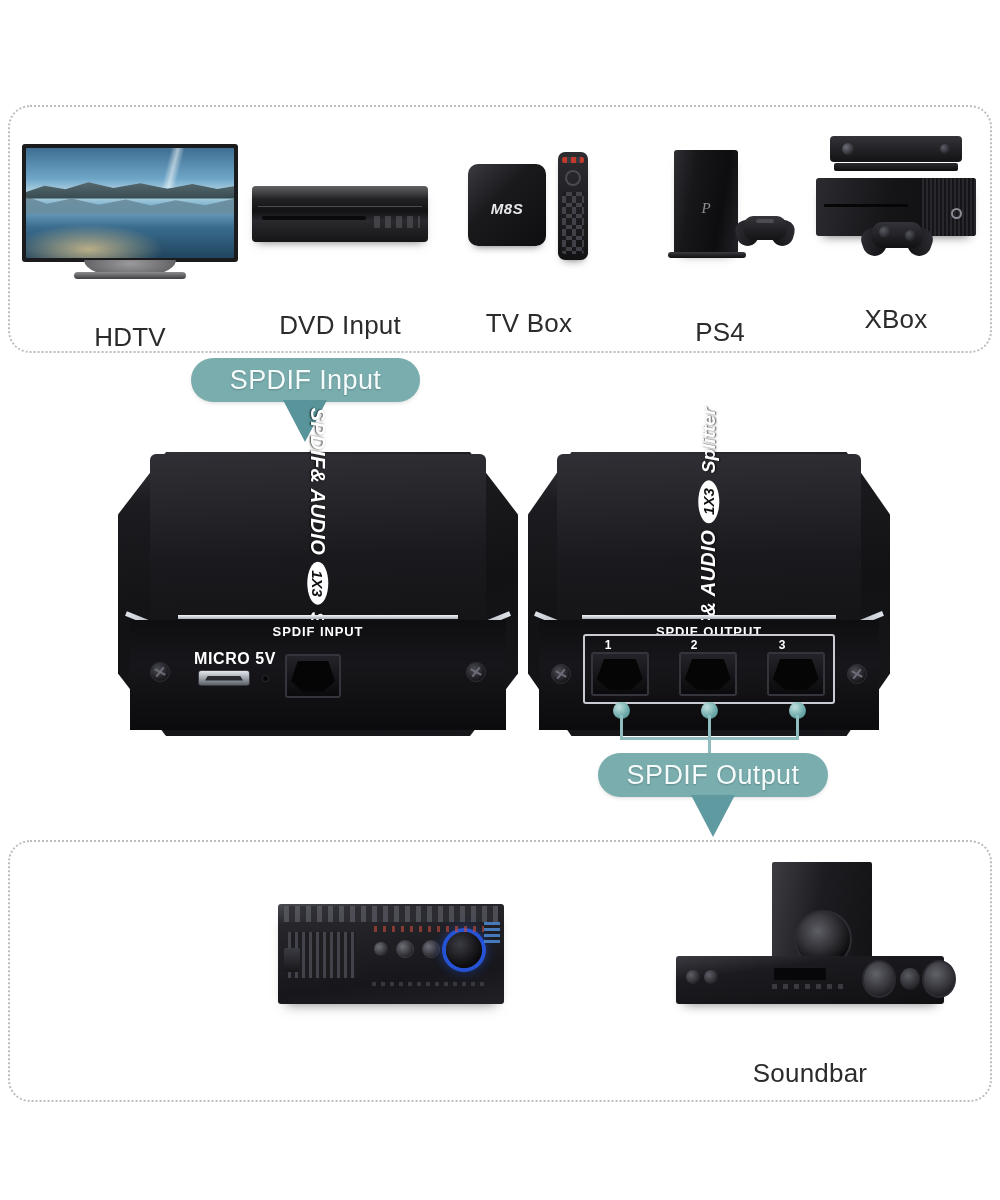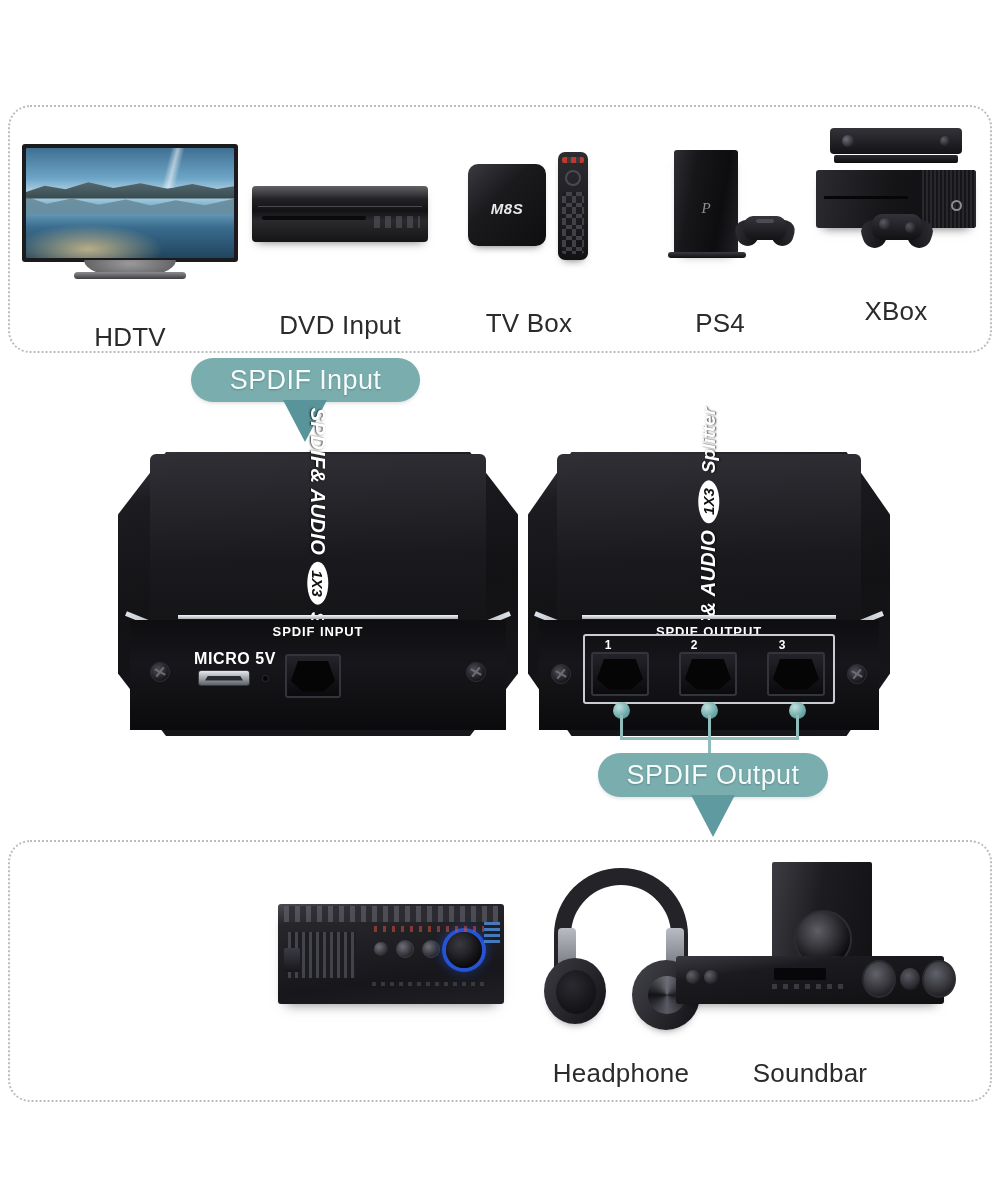--- a/index.html
+++ b/index.html
@@ -268,24 +268,24 @@
           <div class="logo">P</div>
         </div>
       <div class="ps4-stand"></div>
       <div class="pad4">
         <div class="gl"></div>
           <div class="gr"></div>
           <div class="body"></div>
           <div class="bar"></div>
       </div>
     </div>
-    <div class="caption" style="margin-top:30px;">PS4</div>
-  </div>
-
-  <div class="device" style="left:806px; top:124px; width:180px;">
+    <div class="caption" style="margin-top:39px;">PS4</div>
+  </div>
+
+  <div class="device" style="left:806px; top:132px; width:180px;">
     <div class="art" style="height:150px;">
       <div class="kinect">
           <div class="lens"></div>
           <div class="lens2"></div>
         </div>
       <div class="kinect-base"></div>
       <div class="xbone">
           <div class="mesh"></div>
           <div class="slot"></div>
           <div class="pwr"></div>
@@ -395,32 +395,20 @@
       <div class="abs" style="left:118px; top:48px; width:18px; height:18px; border-radius:50%; background:radial-gradient(circle at 35% 35%,#6e6e78,#0c0c0e); border:1px solid #3d3d45;"></div>
       <div class="abs" style="left:144px; top:48px; width:18px; height:18px; border-radius:50%; background:radial-gradient(circle at 35% 35%,#6e6e78,#0c0c0e); border:1px solid #3d3d45;"></div>
       <div class="abs" style="left:168px; top:40px; width:36px; height:36px; border-radius:50%; background:radial-gradient(circle at 38% 34%,#3a3a42,#0b0b0d 70%); box-shadow:0 0 0 4px rgba(40,90,235,.85), 0 0 12px 4px rgba(40,90,235,.45);"></div>
       <div class="abs" style="left:206px; top:30px; width:16px; height:24px; background:repeating-linear-gradient(#4f90e0 0 3px, transparent 3px 6px); opacity:.8;"></div>
       <div class="abs" style="left:6px; top:56px; width:16px; height:24px; background:linear-gradient(#3b3b43,#17171a); border-radius:2px;"></div>
       <div class="abs" style="left:96px; top:34px; width:110px; height:6px; background:repeating-linear-gradient(90deg,#c84a3a 0 3px, transparent 3px 9px); opacity:.6;"></div>
       <div class="abs" style="left:94px; top:90px; width:116px; height:4px; background:repeating-linear-gradient(90deg,#55555e 0 4px, transparent 4px 9px); opacity:.5;"></div>
     </div>
   </div>
 
-  <div class="device" style="left:540px; top:862px; width:162px;">
-    <div class="art" style="height:186px;">
-      <div class="abs" style="left:14px; top:6px; width:134px; height:118px; border:17px solid #232328; border-radius:70px 70px 16px 16px; border-bottom-color:transparent; box-sizing:border-box;"></div>
-      <div class="abs" style="left:18px; top:66px; width:18px; height:46px; background:linear-gradient(#b9bcc2,#6c7076); border-radius:4px;"></div>
-      <div class="abs" style="left:126px; top:66px; width:18px; height:46px; background:linear-gradient(#b9bcc2,#6c7076); border-radius:4px;"></div>
-      <div class="abs" style="left:4px; top:96px; width:62px; height:66px; border-radius:50%; background:linear-gradient(125deg,#3b3b42,#131316); box-shadow:0 6px 10px -7px rgba(0,0,0,.6);"></div>
-      <div class="abs" style="left:16px; top:108px; width:40px; height:44px; border-radius:50%; background:radial-gradient(circle at 40% 35%,#2a2a30,#0a0a0c);"></div>
-      <div class="abs" style="left:92px; top:98px; width:68px; height:70px; border-radius:50%; background:linear-gradient(125deg,#44444c,#121215); box-shadow:0 6px 10px -7px rgba(0,0,0,.6);"></div>
-      <div class="abs" style="left:108px; top:114px; width:38px; height:38px; border-radius:50%; background:conic-gradient(#6e6e78,#1c1c20,#5a5a64,#131316,#6e6e78);"></div>
-    </div>
-    <div class="caption" style="margin-top:12px;">Headphone</div>
-  </div>
 
   <div class="device" style="left:676px; top:862px; width:268px;">
     <div class="art" style="height:186px;">
       <div class="abs" style="left:96px; top:0px; width:100px; height:120px; background:linear-gradient(100deg,#3c3c42 0%,#1d1d21 45%,#121215 100%); border-radius:2px;"></div>
       <div class="abs" style="left:118px; top:48px; width:58px; height:58px; border-radius:50%; background:radial-gradient(circle at 40% 35%,#5e5e66,#0d0d0f 72%); border:2px solid #2c2c32;"></div>
       <div class="abs" style="left:0px; top:94px; width:268px; height:48px; background:linear-gradient(172deg,#3a3a41 0%,#1b1b1f 30%,#101013 100%); border-radius:3px; box-shadow:0 8px 12px -8px rgba(0,0,0,.5);"></div>
       <div class="abs" style="left:10px; top:108px; width:14px; height:14px; border-radius:50%; background:radial-gradient(circle at 35% 35%,#5f5f68,#0c0c0e);"></div>
       <div class="abs" style="left:28px; top:108px; width:14px; height:14px; border-radius:50%; background:radial-gradient(circle at 35% 35%,#5f5f68,#0c0c0e);"></div>
       <div class="abs" style="left:98px; top:106px; width:52px; height:12px; background:#07070a; border-radius:2px;"></div>
       <div class="abs" style="left:96px; top:122px; width:72px; height:5px; background:repeating-linear-gradient(90deg,#55555e 0 5px, transparent 5px 11px); opacity:.55;"></div>

